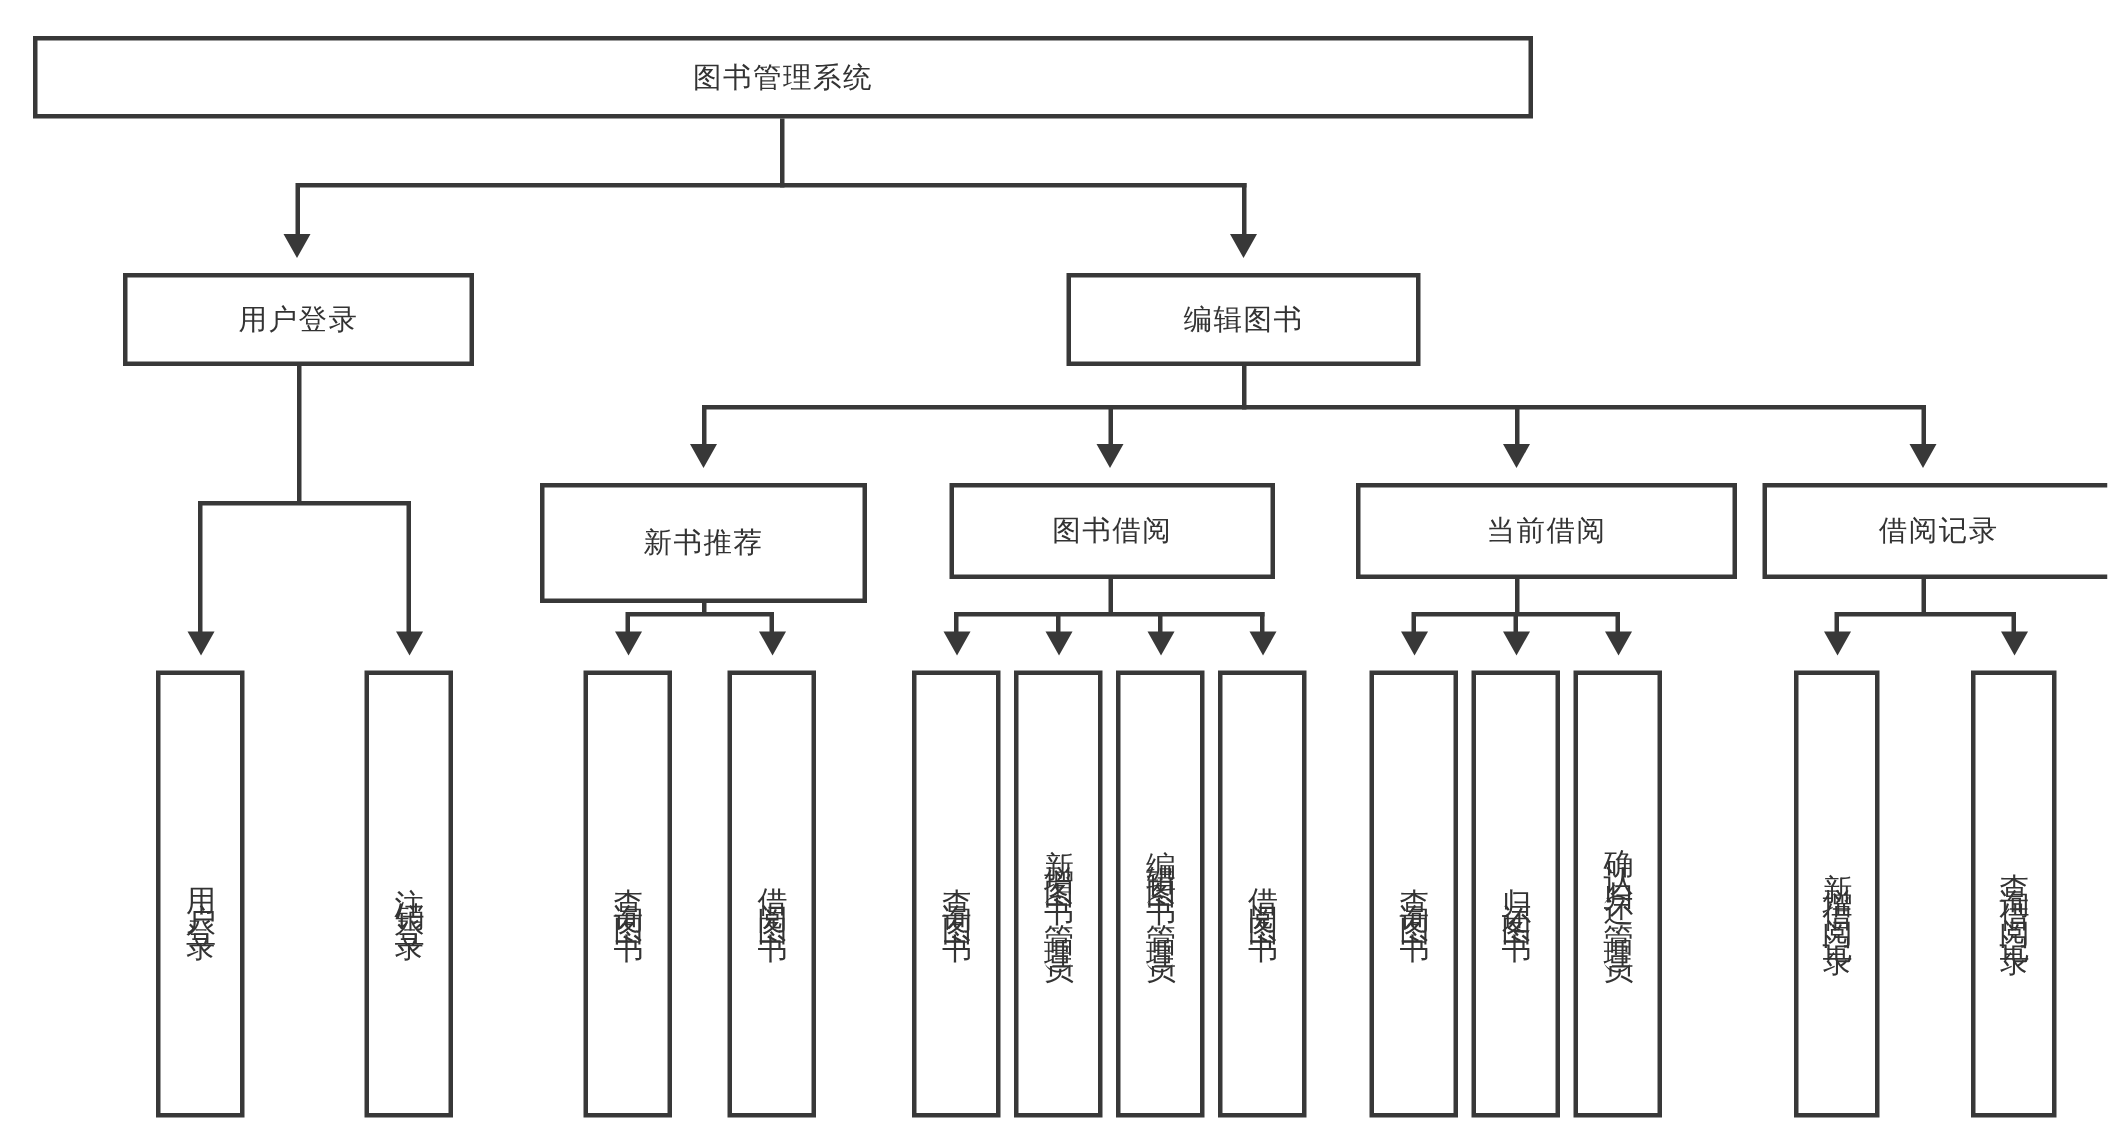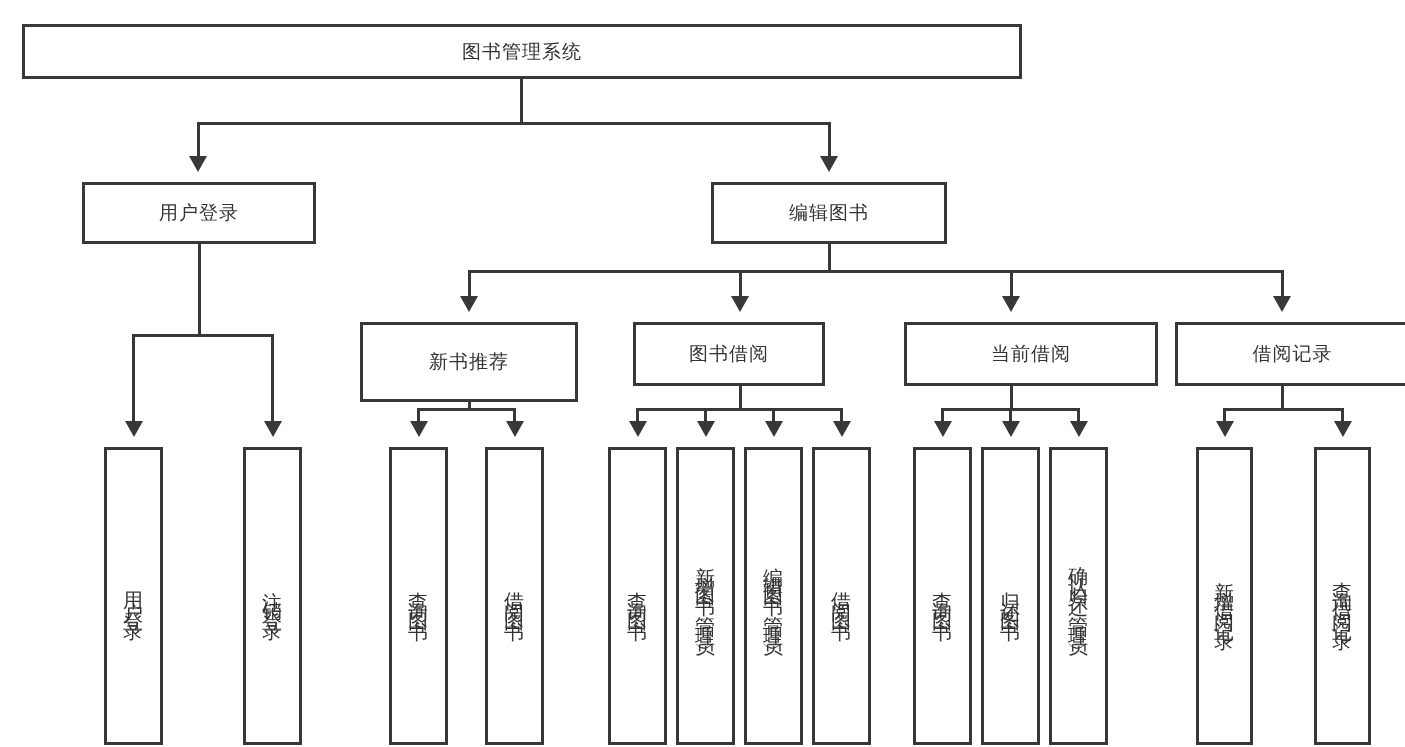--- a/index.html
+++ b/index.html
@@ -97,21 +97,21 @@
   <div class="vline" style="left:738.5px;top:270px;height:28px"></div>
   <div class="arrowhead" style="left:731px;top:296px"></div>
   <div class="vline" style="left:1009.5px;top:270px;height:28px"></div>
   <div class="arrowhead" style="left:1002px;top:296px"></div>
   <div class="vline" style="left:1280.5px;top:270px;height:28px"></div>
   <div class="arrowhead" style="left:1273px;top:296px"></div>
 
   <div class="node" style="left:360px;top:312px;width:218px;height:80px">
     <span>新书推荐</span>
   </div>
-  <div class="node" style="left:633px;top:312px;width:192px;height:64px">
+  <div class="node" style="left:633px;top:312px;width:217px;height:64px">
     <span>图书借阅</span>
   </div>
   <div class="node" style="left:904px;top:312px;width:254px;height:64px">
     <span>当前借阅</span>
   </div>
   <div class="node" style="left:1175px;top:312px;width:235px;height:64px">
     <span>借阅记录</span>
   </div>
 
   <div class="vline" style="left:467.5px;top:375px;height:35px"></div>

